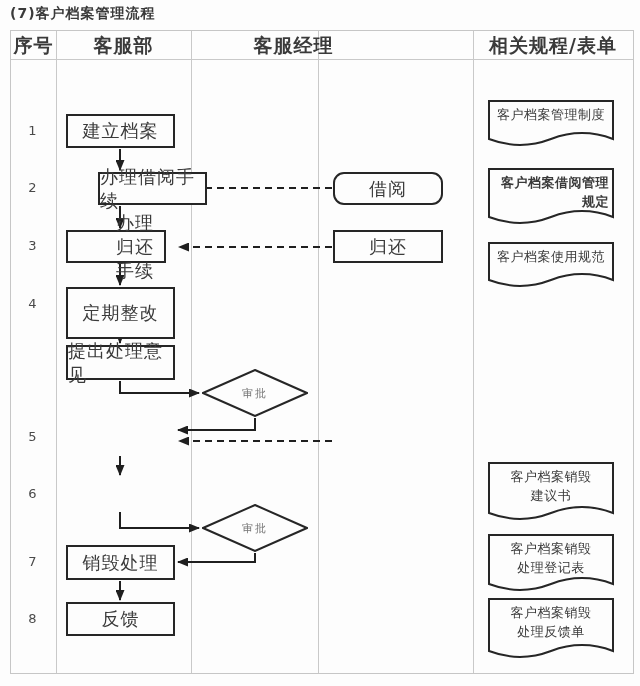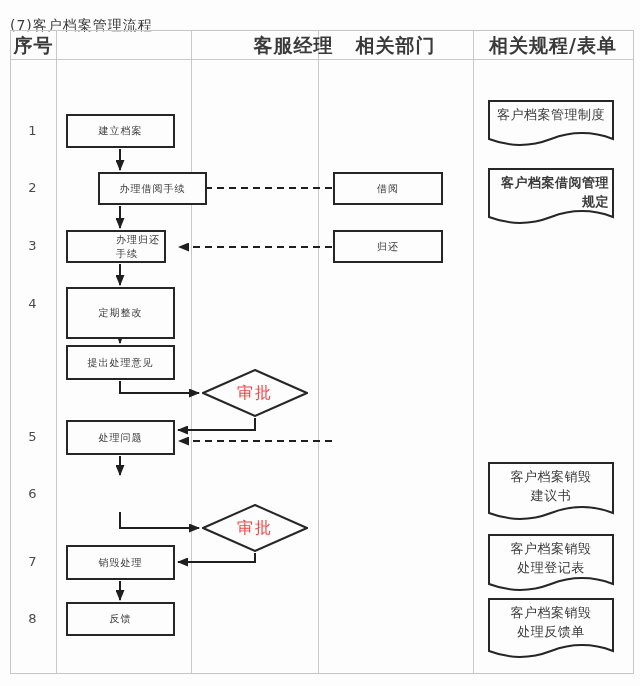--- a/index.html
+++ b/index.html
@@ -2,50 +2,50 @@
 <html><head>
 <meta charset="utf-8">
 <style>
   html,body{margin:0;padding:0;background:#f4f4f4;}
   .canvas{
     position:relative;width:640px;height:686px;background:#fdfdfd;
     font-family:"DejaVu Sans","Liberation Sans",sans-serif;
     color:#333;overflow:hidden;
   }
   .page-title{
-    position:absolute;left:10px;top:17px;font-size:14px;font-weight:normal;
+    position:absolute;left:10px;top:5px;font-size:14px;font-weight:bold;
     color:#3a3a3a;letter-spacing:1px;
   }
   
   .grid{
     position:absolute;left:10px;top:30px;width:622px;height:642px;
     border:1px solid #c6c6c6;background:transparent;
   }
   .vline{position:absolute;top:0;bottom:0;width:1px;background:#c9c9c9;}
   .hline{position:absolute;left:0;right:0;height:1px;background:#c9c9c9;}
   .col-header{
     position:absolute;top:0;height:28px;line-height:28px;text-align:center;
     font-size:19px;font-weight:bold;color:#3a3a3a;letter-spacing:1px;
   }
   
   .pbox{
     position:absolute;box-sizing:border-box;border:2px solid #262626;
     background:#fdfdfd;display:flex;align-items:center;justify-content:center;
-    font-size:10px;color:#3a3a3a;letter-spacing:1px;z-index:3;
+    font-size:18px;color:#3a3a3a;letter-spacing:1px;z-index:3;
   }
   .rownum{
     position:absolute;left:10px;width:45px;height:20px;line-height:20px;
     text-align:center;font-size:13px;color:#4a4a4a;z-index:3;
   }
   .diamond{position:absolute;z-index:3;}
   .diamond svg{position:absolute;left:0;top:0;}
   .diamond .dlabel{
     position:absolute;left:0;top:0;width:100%;height:100%;
     display:flex;align-items:center;justify-content:center;
-    font-size:16px;color:#ef4444;letter-spacing:2px;
+    font-size:11px;color:#737373;letter-spacing:2px;
   }
   .doc{position:absolute;z-index:3;}
   .doc svg{position:absolute;left:0;top:0;}
   .doc .dtext{
     position:absolute;left:0;top:0;width:100%;box-sizing:border-box;
     padding:5px 5px 0 5px;font-size:13px;line-height:19px;color:#3a3a3a;
     text-align:center;letter-spacing:0.5px;
   }
   .doc .dtext.left{text-align:right;font-weight:bold;}
   .connectors{position:absolute;left:0;top:0;z-index:2;pointer-events:none;}
@@ -57,22 +57,22 @@
 
   <div class="page-title">(7)客户档案管理流程</div>
 
   <div class="grid">
     <div class="vline" style="left:45px;"></div>
     <div class="vline" style="left:180px;"></div>
     <div class="vline" style="left:307px;"></div>
     <div class="vline" style="left:462px;"></div>
     <div class="hline" style="top:28px;"></div>
     <div class="col-header" style="left:0;width:45px;">序号</div>
+    <div class="col-header" style="left:45px;width:135px;">客服部</div>
     <div class="col-header" style="left:180px;width:127px;margin-left:39px;">客服经理</div>
-    <div class="col-header" style="left:307px;width:155px;">相关部门</div>
     <div class="col-header" style="left:462px;width:160px;">相关规程/表单</div>
   </div>
 
   <svg class="connectors" width="640" height="686">
     <defs>
       <marker id="ah" viewBox="0 0 11 9" refX="10" refY="4.5" markerWidth="11" markerHeight="9" orient="auto-start-reverse" markerUnits="userSpaceOnUse">
         <path d="M0,0 L11,4.5 L0,9 Z" fill="#1f1f1f"></path>
       </marker>
     </defs>
     <g stroke="#1f1f1f" stroke-width="2" fill="none">
@@ -101,52 +101,57 @@
   <div class="rownum" style="top:427px;">5</div>
   <div class="rownum" style="top:484px;">6</div>
   <div class="rownum" style="top:552px;">7</div>
   <div class="rownum" style="top:609px;">8</div>
 
   <div class="pbox" style="left:66px;top:114px;width:109px;height:34px;">建立档案</div>
   <div class="pbox" style="left:66px;top:172px;width:109px;height:33px;margin-left:32px;">办理借阅手续</div>
   <div class="pbox" style="left:66px;top:230px;width:100px;height:33px;padding-left:48px;">办理归还手续</div>
   <div class="pbox" style="left:66px;top:287px;width:109px;height:52px;">定期整改</div>
   <div class="pbox" style="left:66px;top:345px;width:109px;height:35px;">提出处理意见</div>
-  <div class="pbox" style="left:66px;top:420px;width:109px;height:35px;">处理问题</div>
   <div class="pbox" style="left:66px;top:545px;width:109px;height:35px;">销毁处理</div>
   <div class="pbox" style="left:66px;top:602px;width:109px;height:34px;">反馈</div>
 
   <div class="diamond" style="left:202px;top:369px;width:106px;height:48px;">
     <svg width="106" height="48">
         <polygon points="53,1 105,24 53,47 1,24" fill="#fdfdfd" stroke="#262626" stroke-width="2"></polygon>
       </svg>
     <span class="dlabel">审批</span>
   </div>
   <div class="diamond" style="left:202px;top:504px;width:106px;height:48px;">
     <svg width="106" height="48">
         <polygon points="53,1 105,24 53,47 1,24" fill="#fdfdfd" stroke="#262626" stroke-width="2"></polygon>
       </svg>
     <span class="dlabel">审批</span>
   </div>
 
-  <div class="pbox" style="left:333px;top:172px;width:110px;height:33px;">借阅</div>
+  <div class="pbox" style="left:333px;top:172px;width:110px;height:33px;border-radius:11px;">借阅</div>
   <div class="pbox" style="left:333px;top:230px;width:110px;height:33px;">归还</div>
 
   <div class="doc" style="left:488px;top:100px;width:126px;height:48px;">
     <svg width="126" height="48">
         <path d="M1,1 H125 V39 C104,31 84,31 63,39 C42,47 22,47 1,39 Z" fill="#fdfdfd" stroke="#262626" stroke-width="2"></path>
       </svg>
     <div class="dtext"><span>客户档案管理制度</span></div>
   </div>
   <div class="doc" style="left:488px;top:168px;width:126px;height:58px;">
     <svg width="126" height="58">
         <path d="M1,1 H125 V49 C104,41 84,41 63,49 C42,57 22,57 1,49 Z" fill="#fdfdfd" stroke="#262626" stroke-width="2"></path>
       </svg>
     <div class="dtext left"><span>客户档案借阅管理</span><br>
       <span>规定</span></div>
+  </div>
+  <div class="doc" style="left:488px;top:242px;width:126px;height:47px;">
+    <svg width="126" height="47">
+        <path d="M1,1 H125 V38 C104,30 84,30 63,38 C42,46 22,46 1,38 Z" fill="#fdfdfd" stroke="#262626" stroke-width="2"></path>
+      </svg>
+    <div class="dtext"><span>客户档案使用规范</span></div>
   </div>
   <div class="doc" style="left:488px;top:462px;width:126px;height:60px;">
     <svg width="126" height="60">
         <path d="M1,1 H125 V51 C104,43 84,43 63,51 C42,59 22,59 1,51 Z" fill="#fdfdfd" stroke="#262626" stroke-width="2"></path>
       </svg>
     <div class="dtext"><span>客户档案销毁</span><br>
       <span>建议书</span></div>
   </div>
   <div class="doc" style="left:488px;top:534px;width:126px;height:59px;">
     <svg width="126" height="59">

